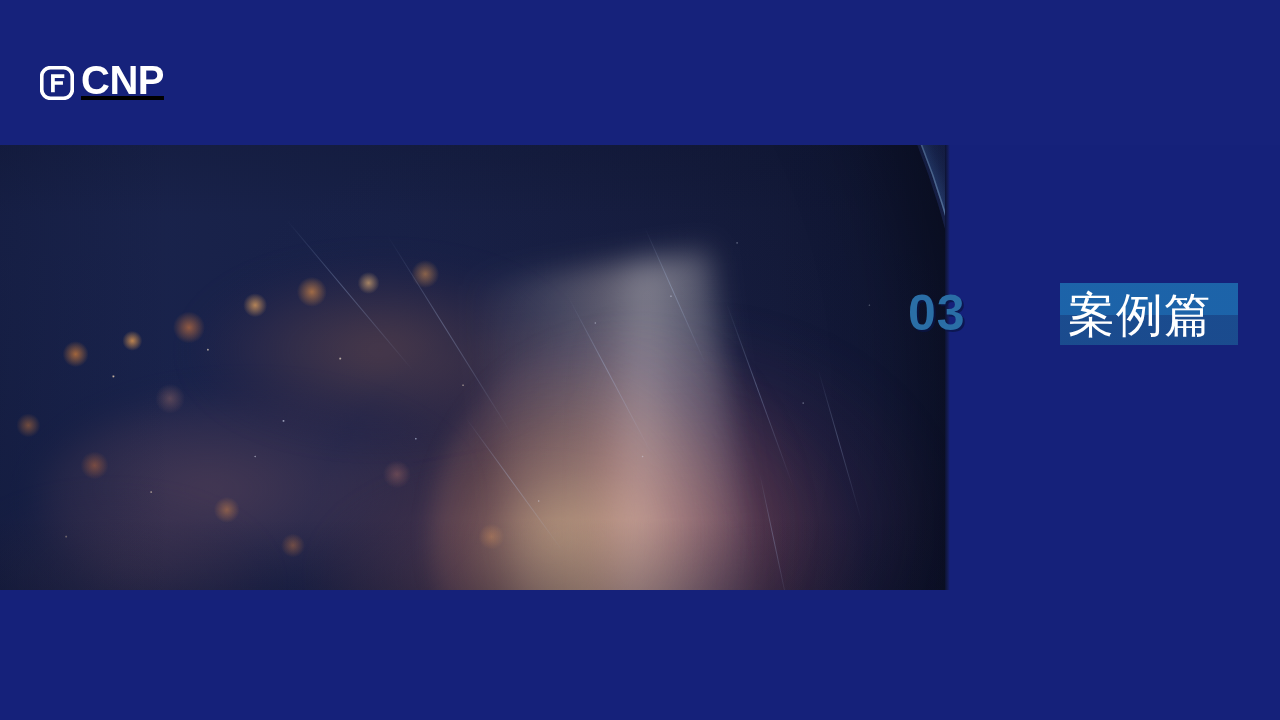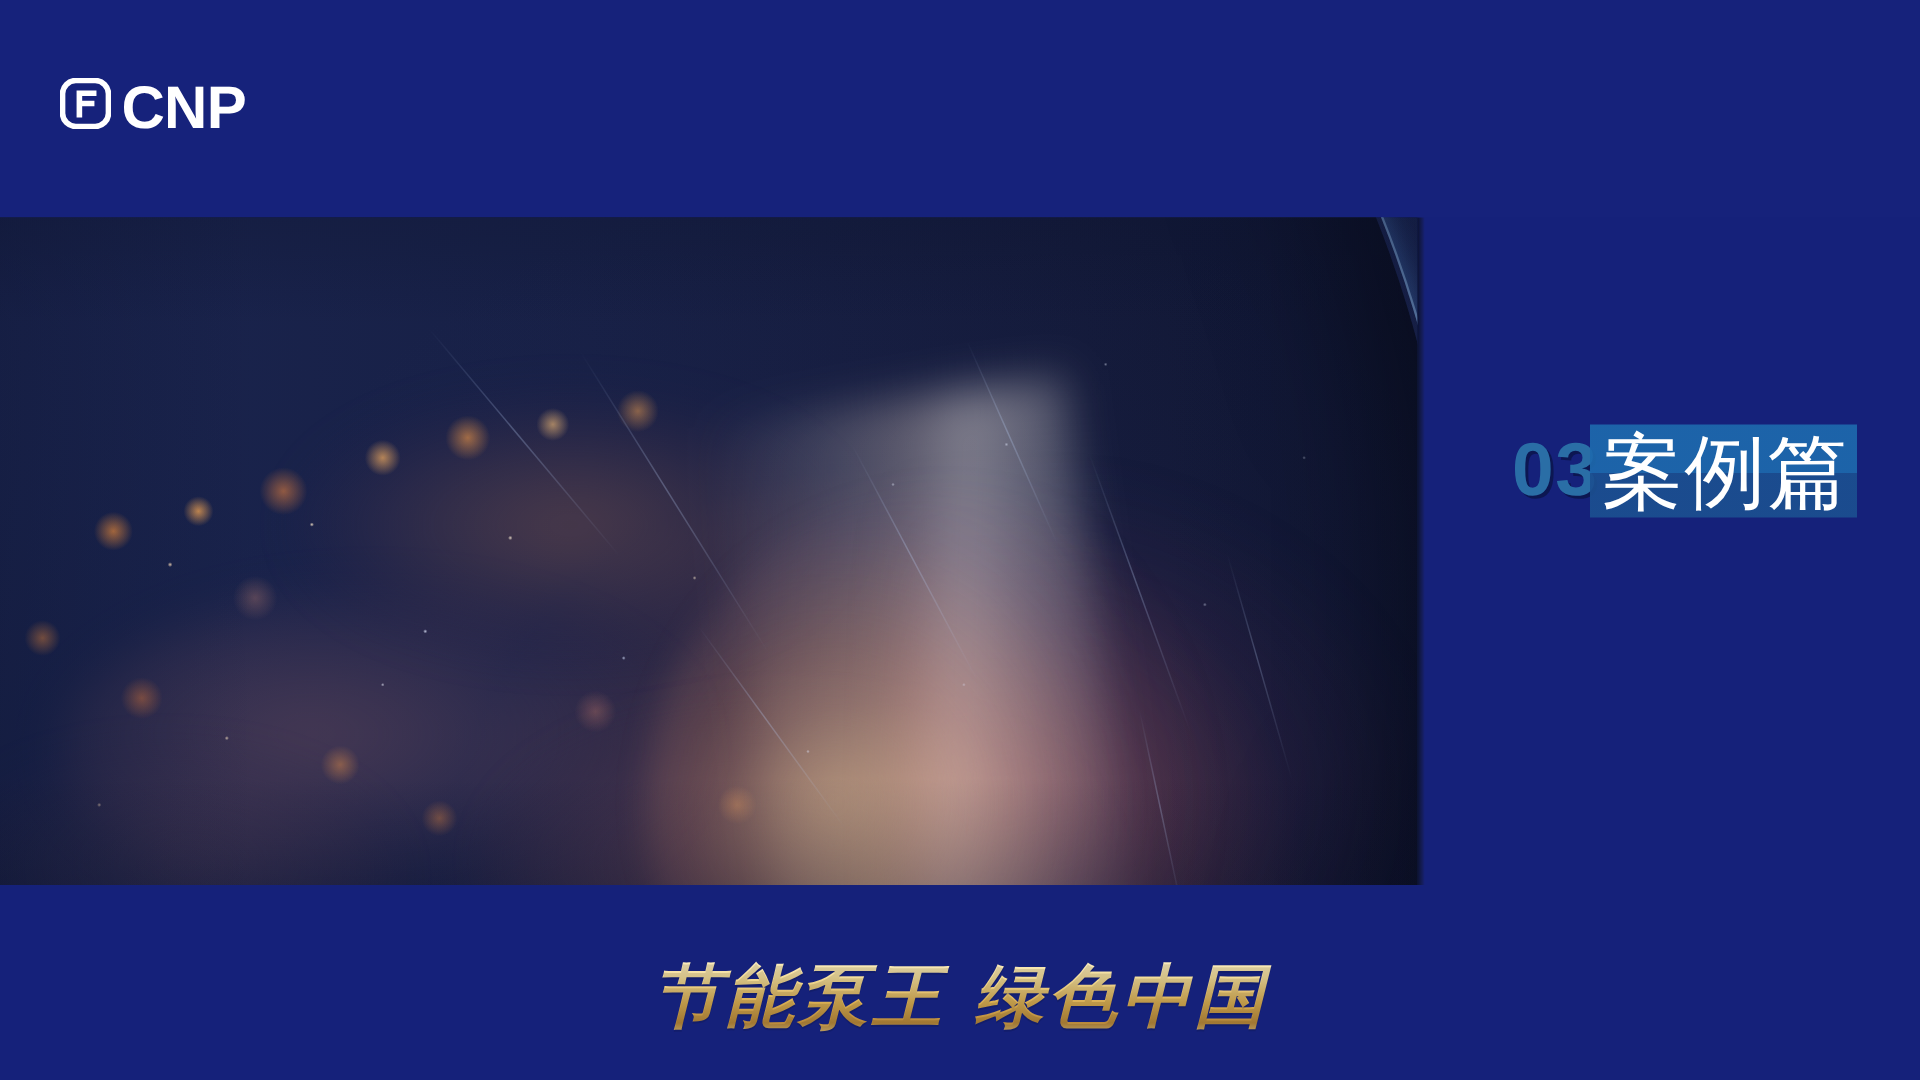--- a/index.html
+++ b/index.html
@@ -30,22 +30,23 @@
     top: 0;
     width: 1280px;
     height: 145px;
     background: #16227b;
   }
   .logo {
     position: absolute;
     left: 40px;
     top: 52px;
     display: flex;
-    align-items: flex-start;
+    align-items: flex-end;
     height: 48px;
+    text-decoration: underline;
   }
   .logo-mark {
     width: 34px;
     height: 34px;
     margin-right: 7px;
     flex: none;
   }
   .logo-cnp {
     color: #ffffff;
     font-size: 40px;
@@ -224,21 +225,21 @@
     left: 945px;
     top: 145px;
     width: 5px;
     height: 445px;
     background: linear-gradient(to right, #0c1330 0%, #141c58 60%, #16227b 100%);
   }
 
   
   .section-number {
     position: absolute;
-    left: 1008px;
+    left: 908px;
     top: 288px;
     font-size: 50px;
     font-weight: 700;
     color: #2a6ea6;
     letter-spacing: 1px;
     line-height: 50px;
     text-shadow: 2px 2px 0 rgba(10,20,70,0.75);
     font-family: "Liberation Sans", "DejaVu Sans", sans-serif;
     text-align: center;
   }
@@ -249,21 +250,21 @@
     width: 178px;
     height: 62px;
     background: linear-gradient(to bottom, #1d69ad 0%, #1d69ad 52%, #1b4f90 52%, #1b4f90 100%);
     opacity: 0.92;
   }
   .section-title {
     position: absolute;
     left: 1068px;
     top: 282px;
     width: 180px;
-    font-size: 54px;
+    font-size: 47px;
     line-height: 66px;
     color: #ffffff;
     font-weight: 400;
     letter-spacing: 1px;
     white-space: nowrap;
     font-family: "DejaVu Sans", "Liberation Sans", sans-serif;
   }
 
   
   .slogan {
@@ -326,15 +327,14 @@
       <div class="streak s8"></div>
     </div>
     <div class="photo-vignette"></div>
   </div>
   <div class="photo-divider"></div>
 
   <div class="section-number">03</div>
   <div class="title-band"></div>
   <div class="section-title">案例篇</div>
 
-  <div class="slogan">节能泵王 绿色中国</div>
 
 </div>
 
 </body></html>

